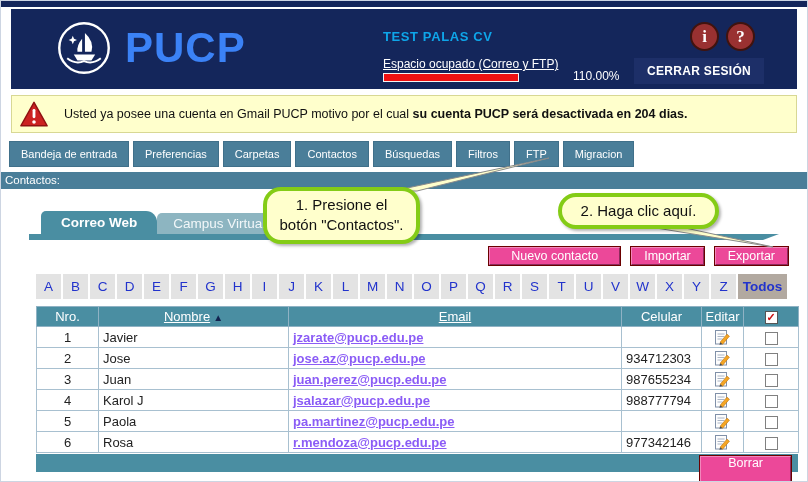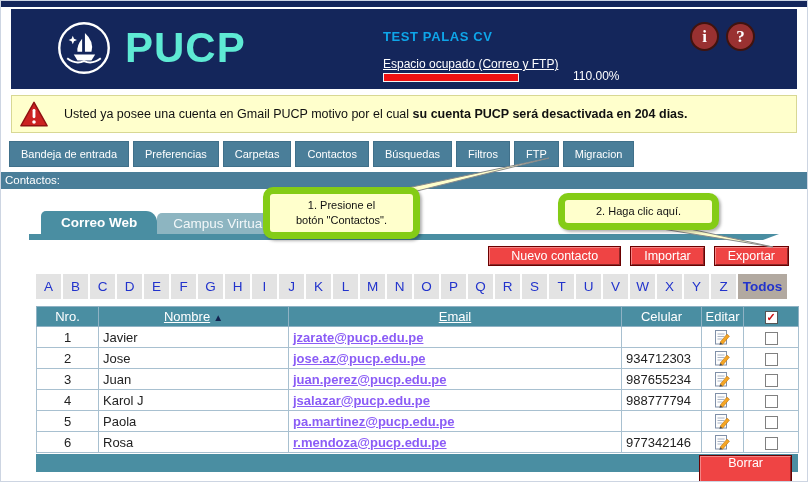--- a/index.html
+++ b/index.html
@@ -3,21 +3,21 @@
 <meta charset="utf-8">
 <style>
   * { margin:0; padding:0; box-sizing:border-box; }
   body { background:#fff; font-family:"Liberation Sans", sans-serif; }
   .page { position:relative; width:808px; height:482px; background:#fff; overflow:hidden; border:1px solid #cdd5e2; }
 
   
   .topstrip { height:6px; width:100%; background:#14265b; }
   .header { position:relative; margin:2px 10px 0 10px; height:80px; background:#14265b; }
   .logo { position:absolute; left:45px; top:11px; display:flex; align-items:center; gap:13px; }
-  .logo-text { color:#5eead4; font-size:42px; font-weight:bold; letter-spacing:1px; line-height:1; }
+  .logo-text { color:#3b82f6; font-size:42px; font-weight:bold; letter-spacing:1px; line-height:1; }
   .account-name { position:absolute; left:372px; top:20px; color:#0ea5e9; font-weight:bold; font-size:13px; letter-spacing:.6px; }
   .space-link { position:absolute; left:372px; top:48px; color:#fff; font-size:12px; text-decoration:underline; cursor:pointer; }
   .space-bar { position:absolute; left:372px; top:64px; width:136px; height:9px; background:#ee1111; border:1px solid #f4f4f4; }
   .space-pct { position:absolute; left:562px; top:60px; color:#fff; font-size:12px; }
   .hdr-icons { position:absolute; right:42px; top:13px; display:flex; gap:7px; }
   .circle-icon { width:29px; height:29px; border-radius:50%; background:#993131; border:2px solid #40130e;
                  color:#fff; font-weight:bold; font-size:17px; display:flex; align-items:center; justify-content:center;
                  font-family:"Liberation Serif", serif; cursor:pointer; }
   .logout { position:absolute; right:33px; bottom:5px; background:#1d2f68; padding:6px 13px; color:#fff; font-weight:bold; font-size:12px; letter-spacing:.3px; cursor:pointer; }
 
@@ -38,21 +38,21 @@
   
   .tabs { display:flex; align-items:flex-end; margin:25px 0 0 40px; height:20px; }
   .tab { font-size:13.5px; padding:3px 16px 3px 16px; border-radius:5px 11px 0 0; cursor:pointer; }
   .tab.active { background:#4a8ea2; color:#fff; font-weight:bold; padding:4px 20px; }
   .tab.inactive { background:#8db5c1; color:#f2f7f9; }
   .tab-underline { margin-left:28px; width:750px; height:6px; background:#4a8ea2;
                    clip-path:polygon(0 0, 100% 0, calc(100% - 16px) 100%, 0 100%); }
 
   
   .toolbar { margin-top:6px; display:flex; justify-content:flex-end; gap:9px; padding-right:18px; }
-  .red-btn { background:#ef4444; color:#fff; font-size:12.5px; padding:2px 13px; border:1px solid #6b0000; cursor:pointer;
+  .red-btn { background:#ec4899; color:#fff; font-size:12.5px; padding:2px 13px; border:1px solid #6b0000; cursor:pointer;
              box-shadow:inset 1px 1px 0 rgba(255,255,255,.35), inset -1px -1px 0 rgba(0,0,0,.4); white-space:nowrap; }
   .red-btn.wide { padding:2px 22px; }
 
   
   .alphabet { margin:8px 0 0 35px; display:flex; gap:2px; }
   .letter { width:25px; height:25px; background:#e3e3e3; color:#2233cc; font-size:13.5px; display:flex; align-items:center; justify-content:center; cursor:pointer; }
   .letter.todos { width:49px; background:#b2a9a0; font-weight:bold; }
 
   
   table.contacts { margin:7px 0 0 35px; width:762px; border-collapse:collapse; font-size:13px; table-layout:fixed; }
@@ -67,22 +67,22 @@
   .c-edit, .c-chk { text-align:center; }
   .edit-btn { display:inline-flex; cursor:pointer; vertical-align:middle; }
   .cbox { width:13px; height:13px; border:1px solid #808080; background:#fff; display:inline-block; vertical-align:middle; cursor:pointer; }
   .cbox.checked { border:1px solid #555; color:#cc1111; font-weight:bold; font-size:11px; line-height:11px; text-align:center; cursor:pointer; }
 
   
   .table-footer { position:relative; margin-left:35px; width:762px; height:18px; background:#4a8ea2; margin-top:1px; }
   .table-footer .red-btn { position:absolute; right:6px; top:1px; padding:0 28px; height:28px; font-size:12.5px; }
 
   
-  .callout { position:absolute; background:#ffffcc; border:7px solid #84cc16; border-radius:10px; text-align:center;
-             font-size:11px; color:#111; line-height:1.35; z-index:5; box-shadow:2px 2px 3px rgba(0,0,0,.3); }
+  .callout { position:absolute; background:#ffffcc; border:4px solid #84cc16; border-radius:18px; text-align:center;
+             font-size:15px; color:#111; line-height:1.35; z-index:5; box-shadow:2px 2px 3px rgba(0,0,0,.3); }
   #callout1 { left:262px; top:186px; width:157px; padding:4px 0; }
   #callout2 { left:557px; top:192px; width:161px; padding:4px 0; }
   .tail { position:absolute; z-index:4; }
 </style>
 </head>
 <body>
 
 <div class="page">
 
   <div class="topstrip"></div>
@@ -100,20 +100,21 @@
       <span class="logo-text">PUCP</span>
     </div>
     <div class="account-name">TEST PALAS CV</div>
     <div class="space-link">Espacio ocupado (Correo y FTP)</div>
     <div class="space-bar"></div>
     <div class="space-pct">110.00%</div>
     <div class="hdr-icons">
       <div class="circle-icon">i</div>
       <div class="circle-icon">?</div>
     </div>
+    <div class="logout">CERRAR SESIÓN</div>
   </div>
 
   <div class="warning">
     <span class="warn-icon">
       <svg width="30" height="29" viewBox="0 0 32 30">
         <path d="M16 2 L30 27 H2 Z" fill="#cc2222" stroke="#8f1212" stroke-width="1.6" stroke-linejoin="round"></path>
         <rect x="14.5" y="9" width="3" height="10" rx="1.5" fill="#fff"></rect>
         <circle cx="16" cy="23" r="1.9" fill="#fff"></circle>
       </svg>
     </span>

